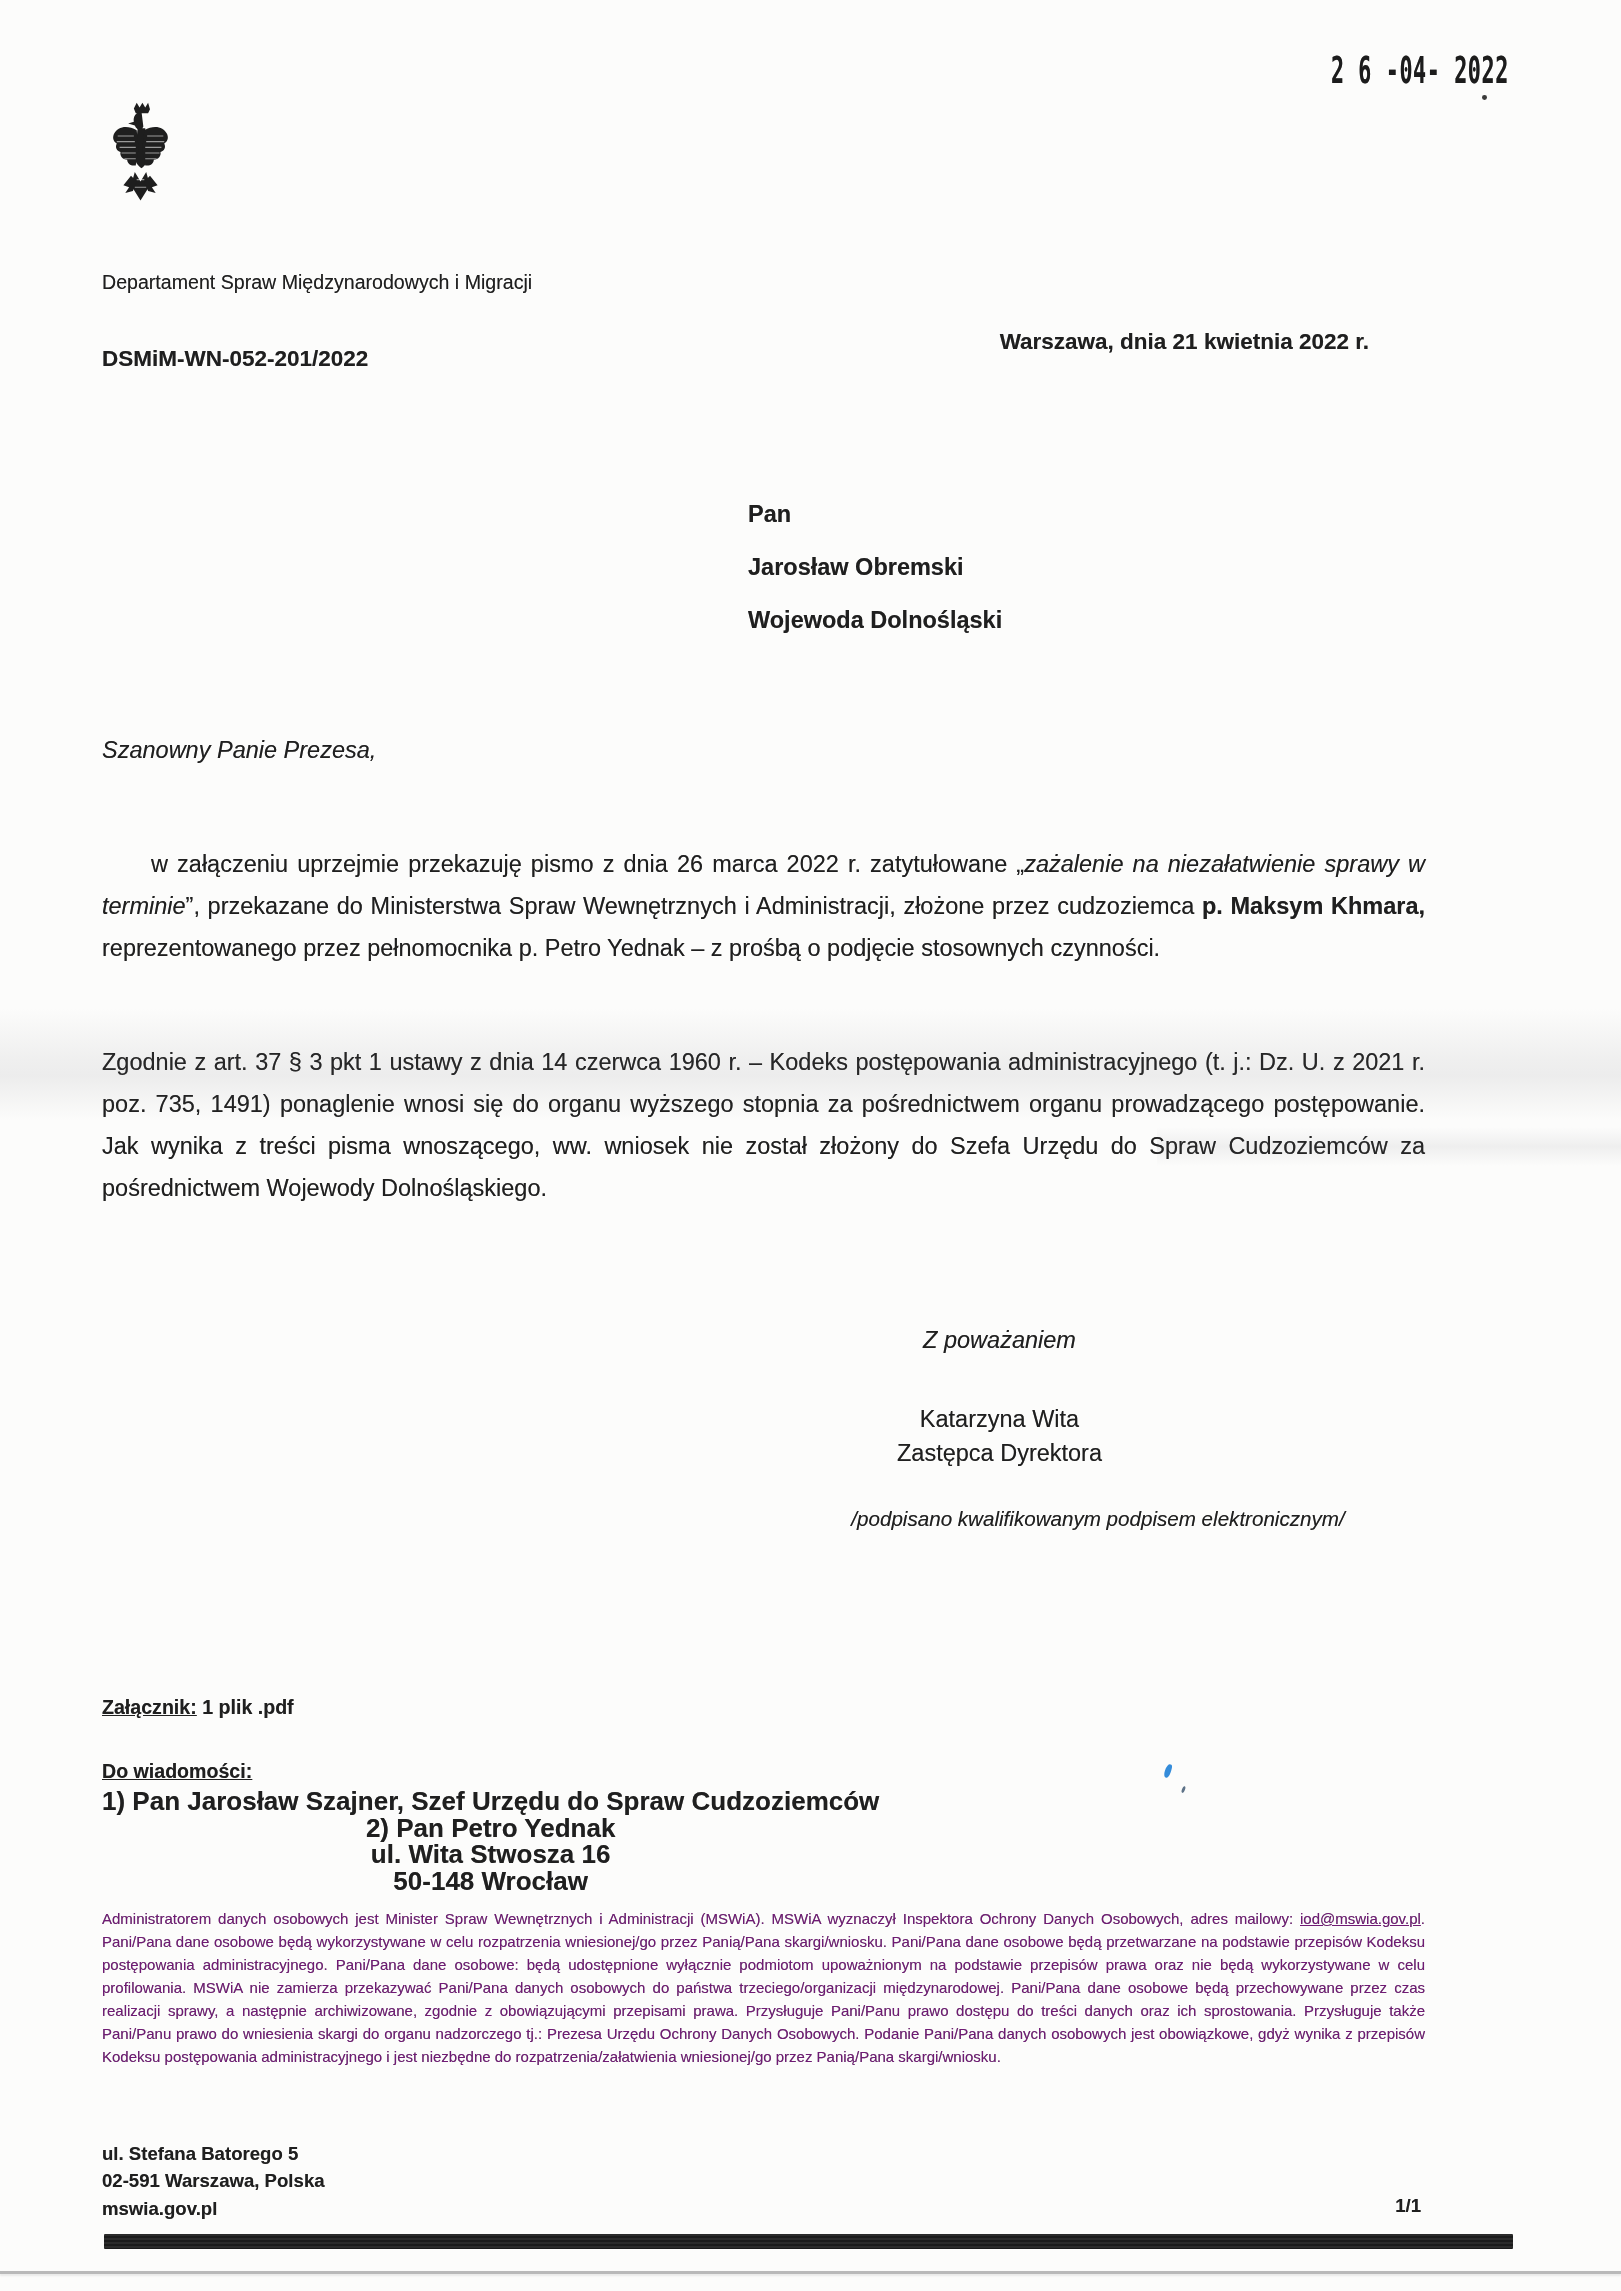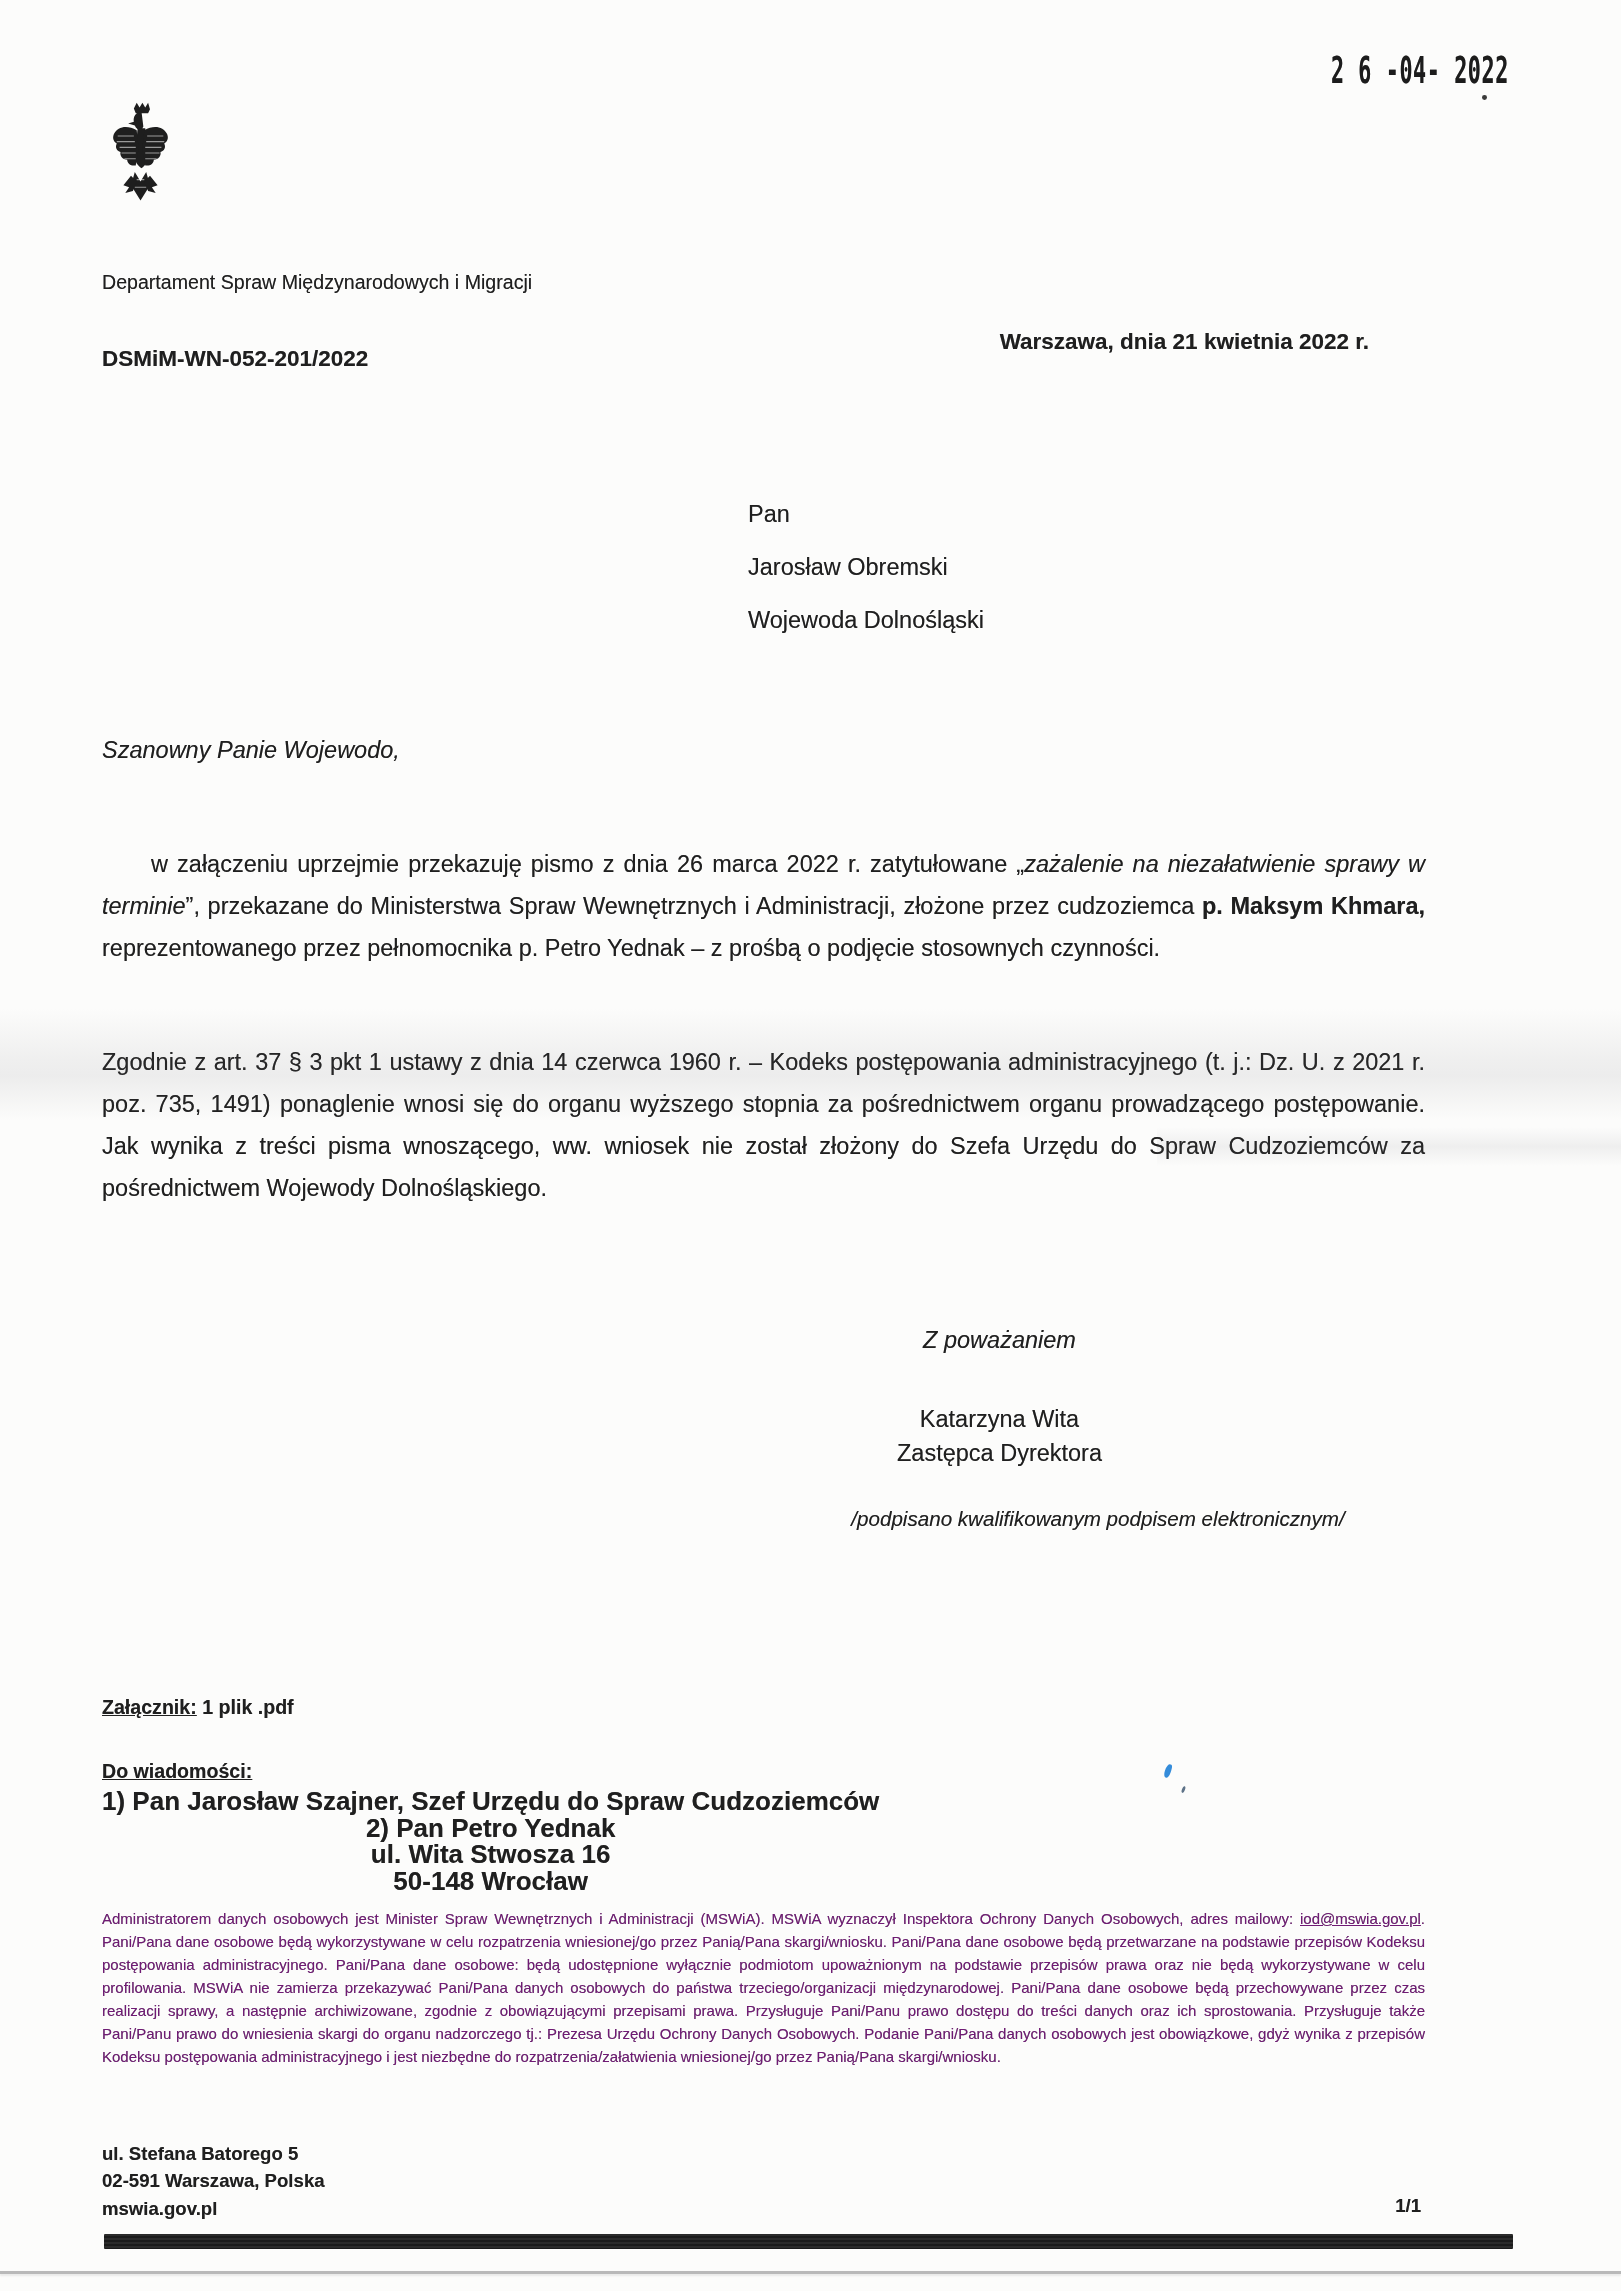--- a/index.html
+++ b/index.html
@@ -22,21 +22,21 @@
   .stamp-dot { left:1482px; top:95px; width:4.9px; height:4.9px; background:#3a3a3a; border-radius:50%; }
 
   
   .logo { left:112px; top:98px; width:57px; height:112px; }
   .ministry { left:178px; top:96px; font-size:26.5px; line-height:39px; letter-spacing:-0.5px; color:#202020; }
   .department { left:102px; top:271px; font-size:19.6px; }
   .ref-number { left:102px; top:329px; font-size:22.5px; font-weight:bold;margin-top:17px; }
   .place-date { right:252px; top:329px; font-size:22.5px; font-weight:bold; }
 
   
-  .recipient { left:748px; top:488px; font-size:23.5px; font-weight:normal; line-height:53px; }
+  .recipient { left:748px; top:488px; font-size:23.5px; font-weight:bold; line-height:53px; }
 
   .salutation { left:102px; top:737px; font-size:23.5px; font-style:italic; }
 
   .body-p { left:102px; width:1323px; font-size:23.5px; line-height:42px; text-align:justify; margin:0; }
   .p1 { top:843px; text-indent:49px; }
   .p2 { top:1041px; }
 
   
   .fold-band { left:0; top:1008px; width:1621px; height:113px;
     background:linear-gradient(to bottom, rgba(110,110,118,0) 0%, rgba(110,110,118,0.09) 45%, rgba(110,110,118,0.11) 60%, rgba(110,110,118,0) 100%); }
@@ -99,21 +99,21 @@
   <div class="abs department">Departament Spraw Międzynarodowych i Migracji</div>
   <div class="abs ref-number">DSMiM-WN-052-201/2022</div>
   <div class="abs place-date">Warszawa, dnia 21 kwietnia 2022 r.</div>
 
   <div class="abs recipient">
     <div>Pan</div>
     <div>Jarosław Obremski</div>
     <div>Wojewoda Dolnośląski</div>
   </div>
 
-  <div class="abs salutation">Szanowny Panie Wojewodo,</div>
+  <div class="abs salutation">Szanowny Panie Prezesa,</div>
 
   <p class="abs body-p p1"><span>w załączeniu uprzejmie przekazuję pismo z dnia 26 marca 2022 r. zatytułowane „</span><i>zażalenie na niezałatwienie sprawy w terminie</i><span>”, przekazane do Ministerstwa Spraw Wewnętrznych i Administracji, złożone przez cudzoziemca </span><b>p. Maksym Khmara,</b><span> reprezentowanego przez pełnomocnika p. Petro Yednak – z prośbą o podjęcie stosownych czynności.</span></p>
 
   <p class="abs body-p p2">Zgodnie z art. 37 § 3 pkt 1 ustawy z dnia 14 czerwca 1960 r. – Kodeks postępowania administracyjnego (t. j.: Dz. U. z 2021 r. poz. 735, 1491) ponaglenie wnosi się do organu wyższego stopnia za pośrednictwem organu prowadzącego postępowanie. Jak wynika z treści pisma wnoszącego, ww. wniosek nie został złożony do Szefa Urzędu do Spraw Cudzoziemców za pośrednictwem Wojewody Dolnośląskiego.</p>
 
   <div class="abs fold-band"></div>
   <div class="abs fold-band2"></div>
 
   <div class="abs valediction">Z poważaniem</div>
   <div class="abs signer">

